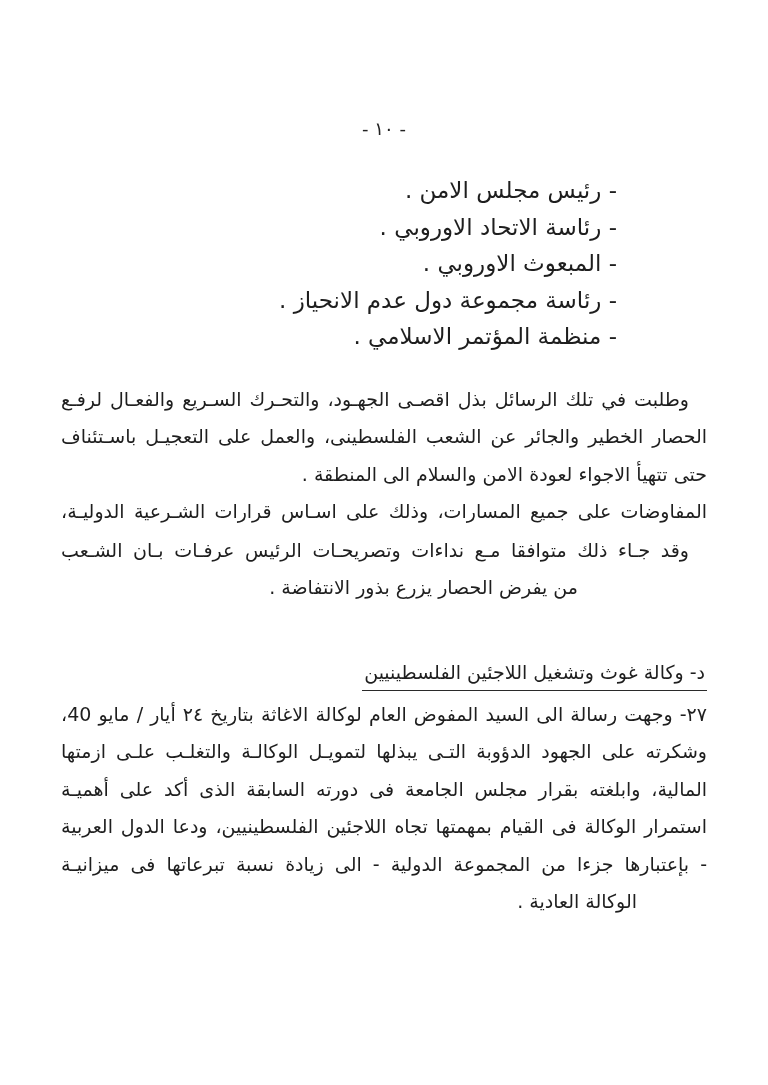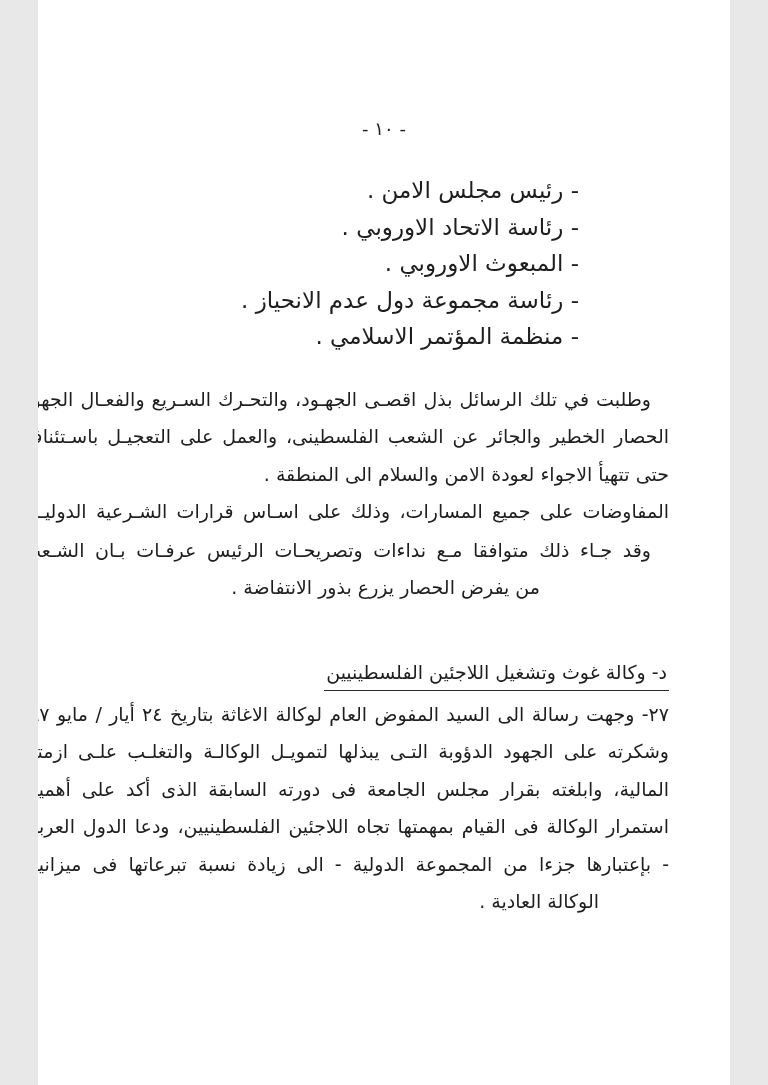--- a/index.html
+++ b/index.html
@@ -2,21 +2,21 @@
 <html lang="ar" dir="rtl"><head>
 <meta charset="utf-8">
 <style>
   html, body {
     margin: 0;
     padding: 0;
     background: #e8e8e8;
   }
   .page {
     position: relative;
-    width: 692px;
+    width: 768px;
     height: 1085px;
     margin: 0 auto;
     background: #ffffff;
     color: #1e1e1e;
     font-family: "DejaVu Sans", sans-serif;
     direction: rtl;
     overflow: hidden;
   }
   .pageno {
     position: absolute;
@@ -85,35 +85,35 @@
 
   <div class="recipients">
     <div class="item">- رئيس مجلس الامن .</div>
     <div class="item">- رئاسة الاتحاد الاوروبي .</div>
     <div class="item">- المبعوث الاوروبي .</div>
     <div class="item">- رئاسة مجموعة دول عدم الانحياز .</div>
     <div class="item">- منظمة المؤتمر الاسلامي .</div>
   </div>
 
   <div class="para" id="para1">
-    <div class="line full indent-sm">وطلبت في تلك الرسائل بذل اقصـى الجهـود، والتحـرك السـريع والفعـال الجهود</div>
+    <div class="line full indent-sm">وطلبت في تلك الرسائل بذل اقصـى الجهـود، والتحـرك السـريع والفعـال لرفـع</div>
     <div class="line full">الحصار الخطير والجائر عن الشعب الفلسطينى، والعمل على التعجيـل باسـتئناف</div>
     <div class="line end">حتى تتهيأ الاجواء لعودة الامن والسلام الى المنطقة .</div>
     <div class="line full">المفاوضات على جميع المسارات، وذلك على اسـاس قرارات الشـرعية الدوليـة،</div>
   </div>
 
   <div class="para" id="para2">
     <div class="line full indent-sm">وقد جـاء ذلك متوافقا مـع نداءات وتصريحـات الرئيس عرفـات بـان الشـعب</div>
     <div class="line end indent-p2l3">من يفرض الحصار يزرع بذور الانتفاضة .</div>
   </div>
 
   <div class="section-heading">د- وكالة غوث وتشغيل اللاجئين الفلسطينيين</div>
 
   <div class="para" id="para27">
-    <div class="line full">٢٧- وجهت رسالة الى السيد المفوض العام لوكالة الاغاثة بتاريخ ٢٤ أيار / مايو ٩٧،</div>
+    <div class="line full">٢٧- وجهت رسالة الى السيد المفوض العام لوكالة الاغاثة بتاريخ ٢٤ أيار / مايو 40،</div>
     <div class="line full">وشكرته على الجهود الدؤوبة التـى يبذلها لتمويـل الوكالـة والتغلـب علـى ازمتها</div>
     <div class="line full">المالية، وابلغته بقرار مجلس الجامعة فى دورته السابقة الذى أكد على أهميـة</div>
     <div class="line full">استمرار الوكالة فى القيام بمهمتها تجاه اللاجئين الفلسطينيين، ودعا الدول العربية</div>
     <div class="line full">- بإعتبارها جزءا من المجموعة الدولية - الى زيادة نسبة تبرعاتها فى ميزانيـة</div>
     <div class="line end indent-p27l6">الوكالة العادية .</div>
   </div>
 
 </div>
 
 </body></html>

